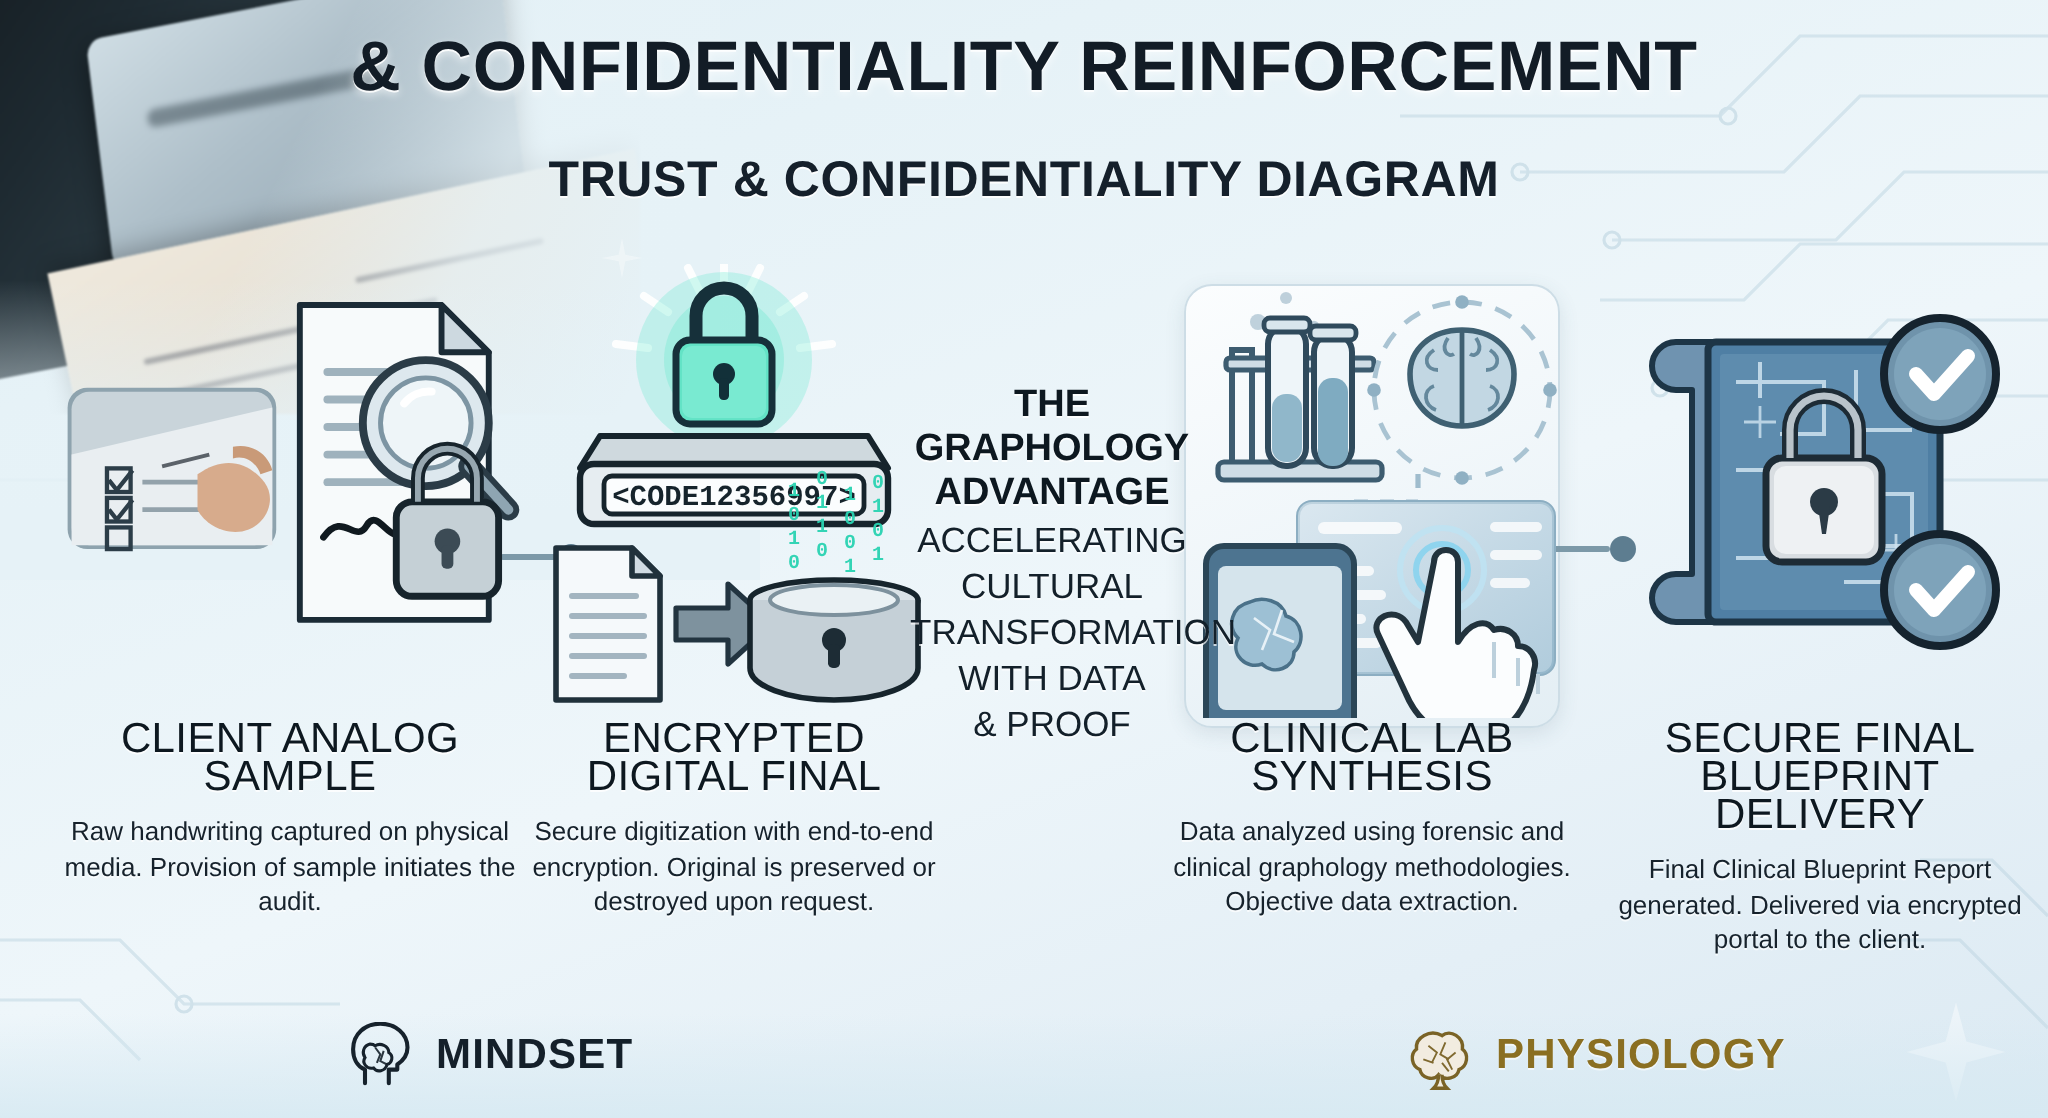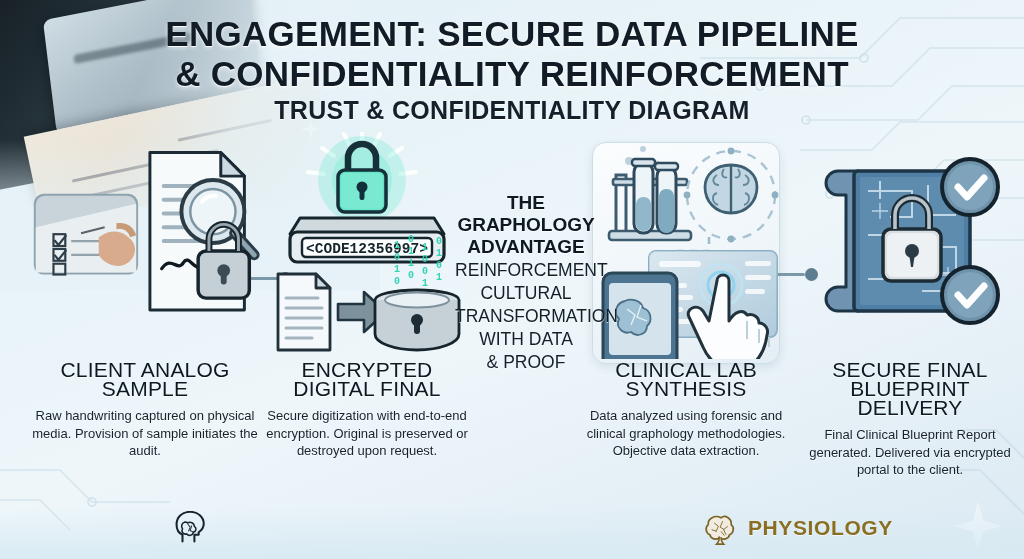--- a/index.html
+++ b/index.html
@@ -73,21 +73,21 @@
 
   
   .title-wrap { position:absolute; top:14px; left:0; width:1024px; text-align:center; }
   .title-main {
     font-weight: 800; font-size: 35px; line-height: 40px;
     letter-spacing: .3px;
     color: #121c26;
     text-shadow: 0 1px 0 rgba(255,255,255,.85), 0 2px 4px rgba(255,255,255,.6);
   }
   .title-sub {
-    margin-top: 2px;
+    margin-top: 22px;
     font-weight: 800; font-size: 25px; line-height: 29px;
     letter-spacing: .3px;
     color: #15202b;
     text-shadow: 0 1px 0 rgba(255,255,255,.85);
   }
 
   
   .steps { position:absolute; top:132px; left:0; width:1024px; height:380px; }
   .step {
     position:absolute; top:0; text-align:center;
@@ -193,21 +193,20 @@
   <div class="photo-fade2"></div>
 
   <svg class="sparkle" style="left:952px;top:500px;width:52px;height:52px;" viewBox="0 0 40 40">
     <path d="M20 1 L24 16 L39 20 L24 24 L20 39 L16 24 L1 20 L16 16 Z" fill="#ffffff" opacity=".85"></path>
   </svg>
   <svg class="sparkle" style="left:300px;top:118px;width:22px;height:22px;opacity:.35;" viewBox="0 0 40 40">
     <path d="M20 2 L23 17 L38 20 L23 23 L20 38 L17 23 L2 20 L17 17 Z" fill="#ffffff"></path>
   </svg>
 
   <div class="title-wrap">
-    <div class="title-main">ENGAGEMENT: SECURE DATA PIPELINE</div>
     <div class="title-main">&amp; CONFIDENTIALITY REINFORCEMENT</div>
     <div class="title-sub">TRUST &amp; CONFIDENTIALITY DIAGRAM</div>
   </div>
 
   <div class="panel"></div>
 
   <div class="connector" style="left:250px;top:270px;width:42px;">
     <div class="bar" style="width:29px;"></div>
       <div class="dot"></div>
   </div>
@@ -499,38 +498,39 @@
       <div class="step-title">BLUEPRINT DELIVERY</div>
       <div class="step-desc">Final Clinical Blueprint Report generated. Delivered via encrypted portal to the client.</div>
     </div>
 
   </div>
 
   <div class="center-block">
     <div class="center-h">THE</div>
     <div class="center-h">GRAPHOLOGY</div>
     <div class="center-h">ADVANTAGE</div>
-    <div class="center-p">REINFORCEMENT</div>
+    <div class="center-p">ACCELERATING</div>
     <div class="center-p">CULTURAL</div>
     <div class="center-p">TRANSFORMATION</div>
     <div class="center-p">WITH DATA</div>
     <div class="center-p">&amp; PROOF</div>
   </div>
 
   <div class="footer-line"></div>
 
   <div class="brand brand-mindset" style="left:174px;">
     <svg width="34" height="34" viewBox="0 0 40 40">
       <path d="M10 36 v-8 c-5 -2 -7 -7 -7 -12 c0 -9 7 -15 16 -15 c9 0 16 6 16 14 c0 5 -3 8 -6 10 v3 h-5 v8" fill="none" stroke="#16222c" stroke-width="2.4" stroke-linejoin="round" stroke-linecap="round"></path>
       <path d="M13 13 c-4 1 -5 5 -3 8 c-2 3 1 7 5 6 c2 3 7 2 8 -2 c3 -1 4 -5 1 -7 c0 -4 -5 -6 -8 -4 c-1 -1 -2 -1 -3 -1 Z" fill="none" stroke="#16222c" stroke-width="1.8"></path>
       <g stroke="#16222c" stroke-width="1.2" fill="none" opacity=".9">
         <path d="M16 15 l3 4 l-2 5"></path>
           <path d="M21 17 l-2 6 l4 2"></path>
       </g>
     </svg>
+    <span class="brand-text">MINDSET</span>
   </div>
 
   <div class="brand brand-physiology" style="left:704px;margin-top:20px;">
     <svg width="34" height="34" viewBox="0 0 40 40">
       <path d="M20 8 c-7 -4 -16 1 -15 8 c-4 3 -3 10 2 12 c1 5 8 7 11 3 c4 4 11 2 12 -3 c5 -2 6 -9 2 -12 c1 -7 -7 -12 -12 -8 Z" fill="#f2ece0" stroke="#7a6326" stroke-width="2"></path>
       <path d="M18 31 c0 4 -1 6 -3 8 h8 c-2 -2 -3 -4 -3 -8" fill="#f2ece0" stroke="#7a6326" stroke-width="2"></path>
       <g stroke="#7a6326" stroke-width="1.1" fill="none" opacity=".95">
         <path d="M12 14 l5 4 l-3 6"></path>
           <path d="M22 12 l-3 7 l5 3"></path>
           <path d="M28 18 l-5 4 l3 6"></path>

